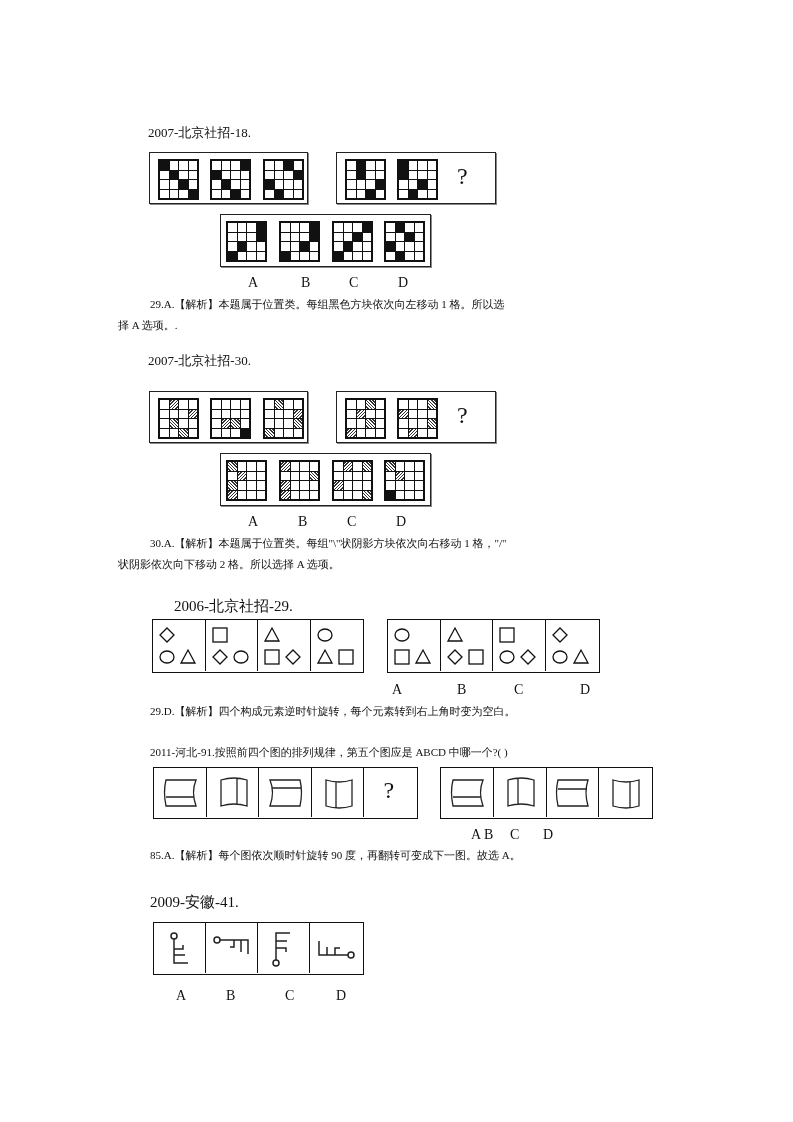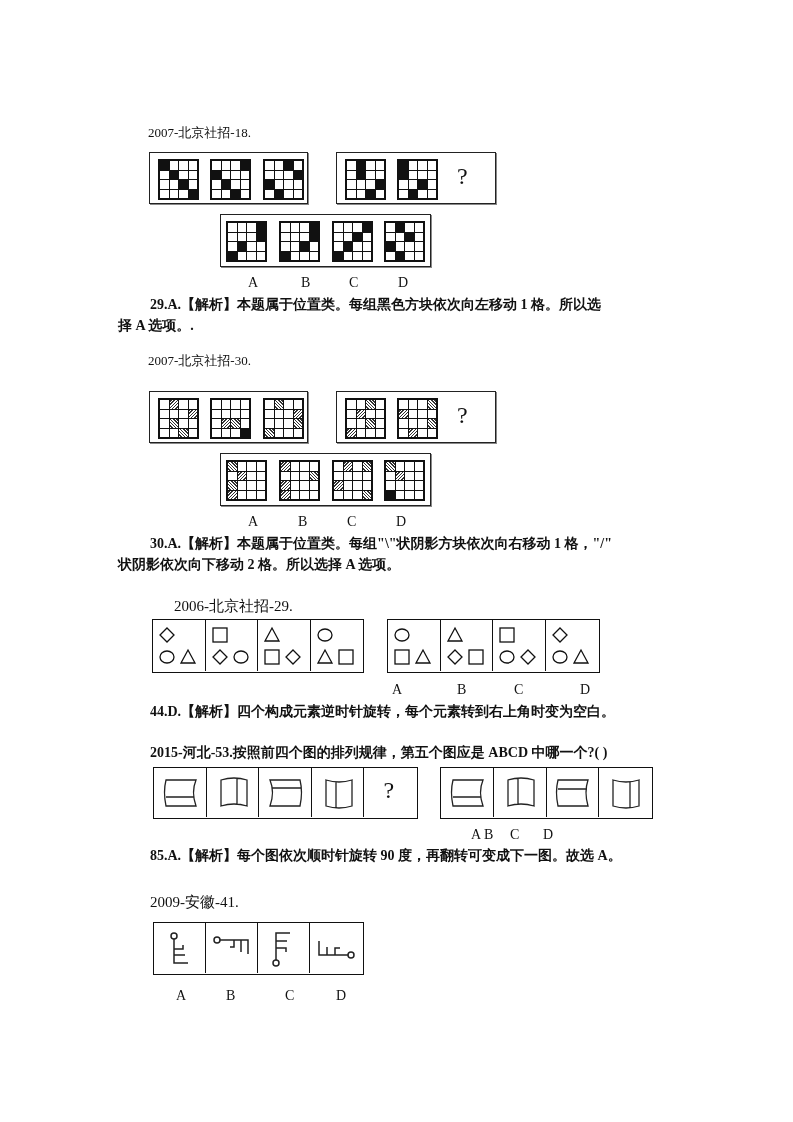--- a/index.html
+++ b/index.html
@@ -1,21 +1,21 @@
 <!DOCTYPE html>
 <html><head>
 <meta charset="utf-8">
 <style>
   html, body { margin:0; padding:0; background:#fff; }
   body { width:793px; height:1122px; position:relative; overflow:hidden;
          font-family:"Liberation Serif","DejaVu Serif",serif; color:#111; }
   .abs { position:absolute; }
   .title { font-size:13px; }
   .title-lg { font-size:15px; }
-  .para { font-size:14px; line-height:21px;font-weight:bold; }
+  .para { font-size:11px; line-height:21px; }
   .frame { position:absolute; border:1.6px solid #222; box-sizing:border-box; background:#fff; box-shadow:1px 1px 0 #888; }
   .grid { position:absolute; display:grid; grid-template-columns:repeat(4,8.5px); grid-template-rows:repeat(4,8.5px);
           border:2px solid #111; background:#111; gap:1px; }
   .grid > div { background:#fff; }
   .grid > div.k { background:#111; }
   .grid > div.b { background:repeating-linear-gradient(45deg,#fff 0 1.3px,#333 1.3px 2.3px); }
   .grid > div.f { background:repeating-linear-gradient(-45deg,#fff 0 1.3px,#333 1.3px 2.3px); }
   .qmark { position:absolute; font-size:24px; font-family:"Liberation Serif",serif; }
   .opt-label { position:absolute; font-size:14px; }
   .cellrow { position:absolute; display:flex; border:1.4px solid #111; box-sizing:border-box; }
@@ -438,23 +438,23 @@
         <path d="M14 8 L21 15 L14 22 L7 15 Z" fill="none" stroke="#111" stroke-width="1.3"></path>
         <ellipse cx="14" cy="37" rx="7" ry="6" fill="none" stroke="#111" stroke-width="1.3"></ellipse>
         <path d="M28 43 L35 30 L42 43 Z" fill="none" stroke="#111" stroke-width="1.3"></path>
       </svg>
     </div>
   </div>
 <div class="opt-label" style="left:392px;top:682px;">A</div>
 <div class="opt-label" style="left:457px;top:682px;">B</div>
 <div class="opt-label" style="left:514px;top:682px;">C</div>
 <div class="opt-label" style="left:580px;top:682px;">D</div>
-<div class="abs para" style="left:150px;top:701px;">44.D.【解析】四个构成元素逆时针旋转，每个元素转到右上角时变为空白。</div>
+<div class="abs para" style="left:150px;top:701px;">29.D.【解析】四个构成元素逆时针旋转，每个元素转到右上角时变为空白。</div>
 
-<div class="abs para" style="left:150px;top:742px;">2015-河北-53.按照前四个图的排列规律，第五个图应是 ABCD 中哪一个?( )</div>
+<div class="abs para" style="left:150px;top:742px;">2011-河北-91.按照前四个图的排列规律，第五个图应是 ABCD 中哪一个?( )</div>
 <div class="cellrow" style="left:153px;top:767px;width:265px;height:52px;">
   <div class="cell" style="width:53px;height:49px;">
     <svg width="53" height="49">
         <path d="M12 12 Q9 24 12 38 L42 38 Q37 24 42 12 Z M12 29 L40 29" fill="none" stroke="#222" stroke-width="1.3"></path>
       </svg>
   </div>
   <div class="cell" style="width:53px;height:49px;">
     <svg width="53" height="49">
         <path d="M14 12 Q27 8 40 12 L40 38 Q27 34 14 38 Z M30 10 L30 36" fill="none" stroke="#222" stroke-width="1.3"></path>
       </svg>

